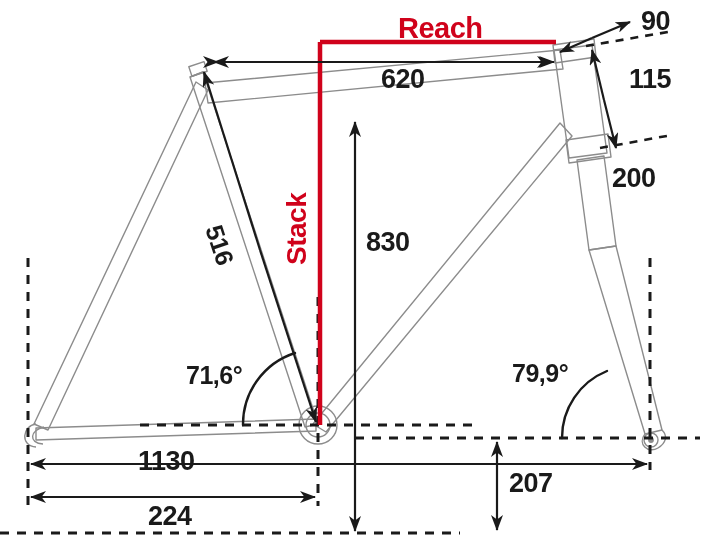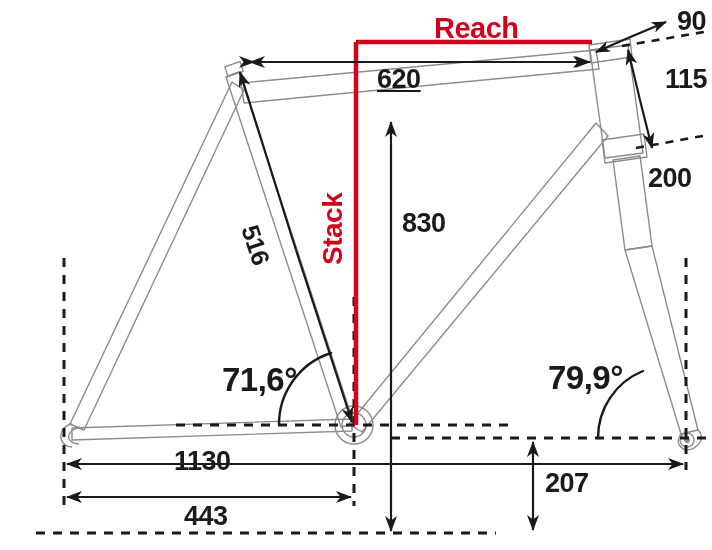--- a/index.html
+++ b/index.html
@@ -1,35 +1,35 @@
 <!DOCTYPE html>
 <html><head>
 <meta charset="utf-8">
 <title>Bicycle Frame Geometry</title>
 <style>
   html,body{margin:0;padding:0;background:#ffffff;}
   body{
     font-family:"Liberation Sans", sans-serif;
     width:712px;height:550px;overflow:hidden;
   }
-  #stage{position:relative;width:596px;height:550px;background:#fff;margin-left:36px;}
+  #stage{position:relative;width:596px;height:550px;background:#fff;}
   svg#draw{position:absolute;left:0;top:0;width:712px;height:550px;}
   .lbl{
     position:absolute;
     font-family:"Liberation Sans", sans-serif;
     font-weight:bold;
     color:#1a1a1a;
     white-space:nowrap;
     line-height:1;
     letter-spacing:-0.5px;
     -webkit-font-smoothing:antialiased;
   }
   .lbl.red{color:#d0021b;font-weight:bold;}
   .dim{font-size:27px;}
-  .ang{font-size:33px;}
+  .ang{font-size:25px;}
   .lbl.rot516{
     font-size:25px;
     transform:rotate(71.6deg);
     transform-origin:left top;
   }
   .lbl.rotstack{
     font-size:28px;
     transform:rotate(-90deg);
     transform-origin:left top;
   }
@@ -163,35 +163,35 @@
     <g stroke="#1a1a1a" stroke-width="2.4" fill="none" stroke-linecap="round">
       <path d="M243,425 A75,75 0 0 1 295,353"></path>
       <path d="M562,438 A72,72 0 0 1 607,371"></path>
     </g>
   </svg>
 
   <div class="lbl red" style="left:398px;top:14px;font-size:29px;">Reach</div>
 
   <div class="lbl red rotstack" style="left:283px;top:265px;">Stack</div>
 
-  <div class="lbl dim" style="left:341px;top:66px;text-decoration:underline;">620</div>
+  <div class="lbl dim" style="left:381px;top:66px;">620</div>
 
   <div class="lbl rot516" style="left:225px;top:222px;">516</div>
 
-  <div class="lbl dim" style="left:366px;top:210px;">830</div>
+  <div class="lbl dim" style="left:366px;top:229px;">830</div>
 
   <div class="lbl dim" style="left:641px;top:8px;">90</div>
 
   <div class="lbl dim" style="left:629px;top:66px;">115</div>
 
   <div class="lbl dim" style="left:612px;top:165px;">200</div>
 
   <div class="lbl dim" style="left:138px;top:448px;">1130</div>
 
-  <div class="lbl dim" style="left:148px;top:503px;">443</div>
+  <div class="lbl dim" style="left:148px;top:503px;">224</div>
 
   <div class="lbl dim" style="left:509px;top:470px;">207</div>
 
   <div class="lbl ang" style="left:186px;top:363px;">71,6°</div>
 
   <div class="lbl ang" style="left:512px;top:361px;">79,9°</div>
 
 </div>
 
 </body></html>

